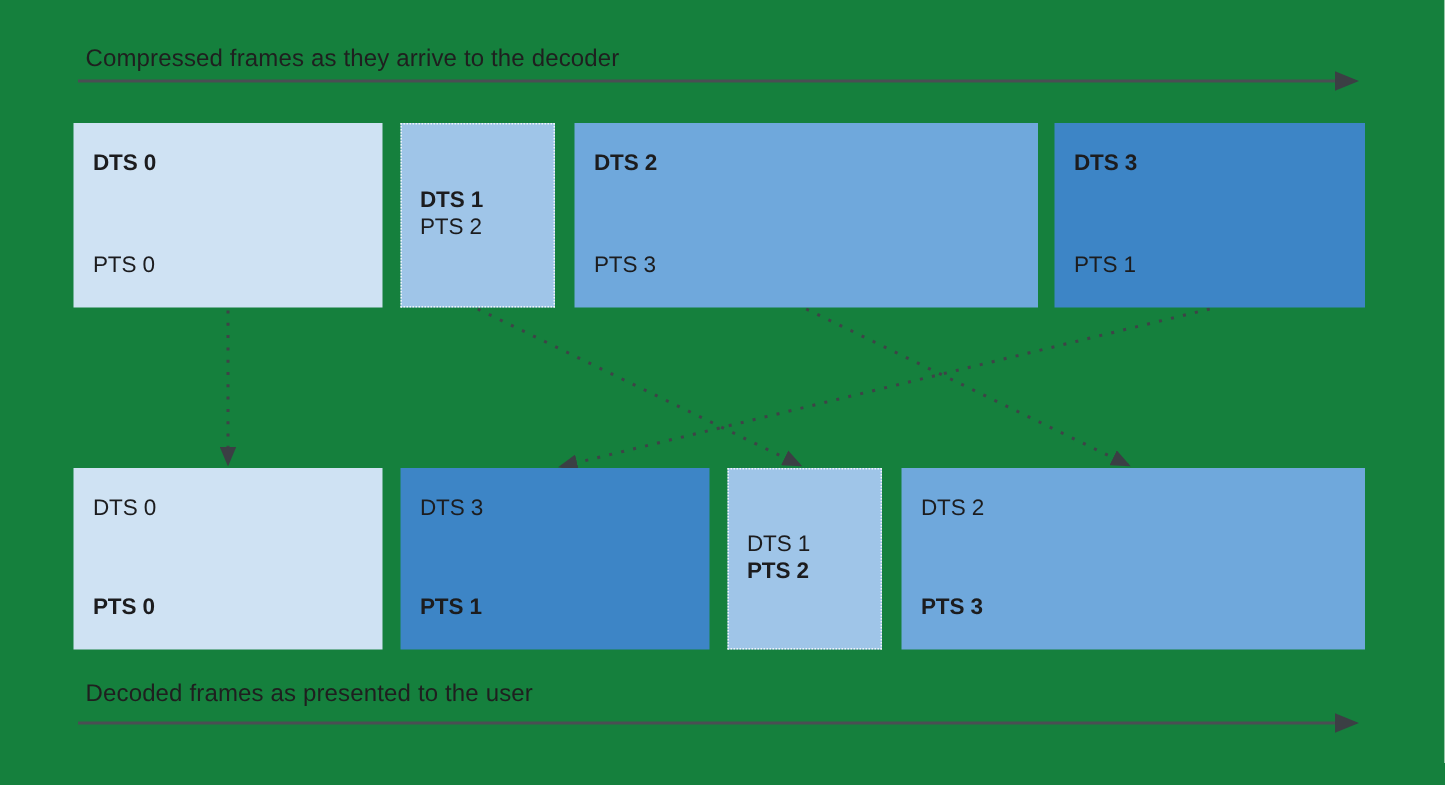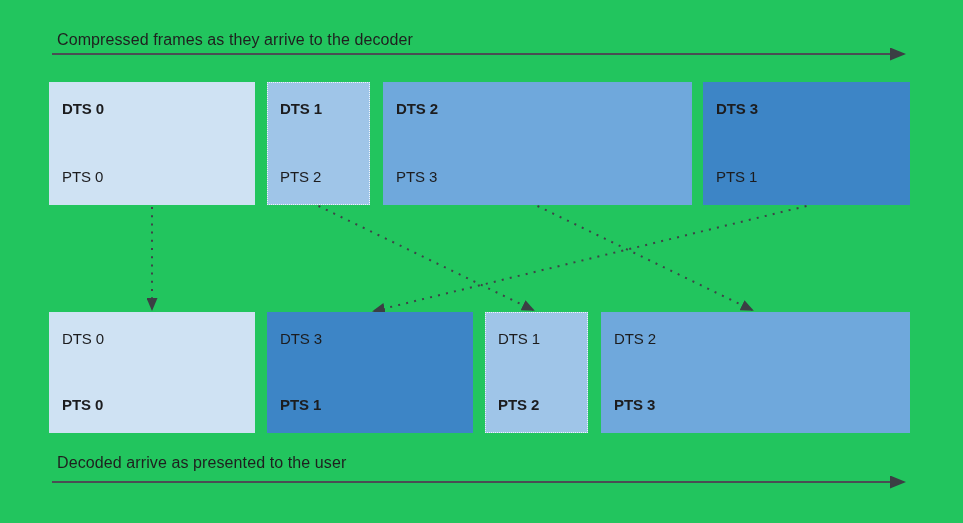--- a/index.html
+++ b/index.html
@@ -1,48 +1,48 @@
 <!DOCTYPE html>
 <html><head>
 <meta charset="utf-8">
 <style>
   html,body { margin:0; padding:0; background:#ffffff; }
   .canvas {
     position:relative; width:963px; height:523px;
-    background:#22c55e; overflow:hidden;
+    background:#15803d; overflow:hidden;
     font-family:"Liberation Sans", sans-serif;
     color:#212121;
   }
   .axis-label {
     position:absolute; font-size:16px; line-height:20px;
     color:#1f1f1f; white-space:nowrap; letter-spacing:0.1px;
   }
   .arrow-layer { position:absolute; left:0; top:0; width:963px; height:523px; pointer-events:none; }
   .axis-line   { stroke:#4a4e53; stroke-width:2; fill:none; }
   .dotted-line { stroke:#3e4347; stroke-width:2; fill:none; stroke-dasharray:2 6.2; stroke-linecap:butt; }
   .frame {
     position:absolute; box-sizing:border-box;
     display:flex; flex-direction:column; justify-content:space-between;
     padding:18px 8px 19px 13px;
   }
-  .frame.edge-dotted { outline:1px dotted rgba(255,255,255,0.85); outline-offset:-1px; }
+  .frame.edge-dotted { outline:1px dotted rgba(255,255,255,0.85); outline-offset:-1px;justify-content:center; }
   .frame span { font-size:15px; line-height:18px; color:#1c1c1e; letter-spacing:-0.1px; white-space:nowrap; }
   .row-top .dts    { font-weight:bold; }
   .row-top .pts    { font-weight:normal; }
   .row-bottom .dts { font-weight:normal; }
   .row-bottom .pts { font-weight:bold; }
 </style>
 </head>
 <body>
 
 <div class="canvas">
 
   <div class="axis-label" style="left:57px; top:30px;">Compressed frames as they arrive to the decoder</div>
 
-  <div class="axis-label" style="left:57px; top:453px;">Decoded arrive as presented to the user</div>
+  <div class="axis-label" style="left:57px; top:453px;">Decoded frames as presented to the user</div>
 
   <svg class="arrow-layer" viewBox="0 0 963 523">
     <defs>
       <marker id="axisHead" markerUnits="userSpaceOnUse" markerWidth="16" markerHeight="13" viewBox="0 0 16 13" refX="1" refY="6.5" orient="auto">
         <path d="M0,0 L16,6.5 L0,13 Z" fill="#3b3f44"></path>
       </marker>
       <marker id="dotHead" markerUnits="userSpaceOnUse" markerWidth="13" markerHeight="11" viewBox="0 0 13 11" refX="11" refY="5.5" orient="auto">
         <path d="M0,0 L13,5.5 L0,11 Z" fill="#3b3f44"></path>
       </marker>
     </defs>

